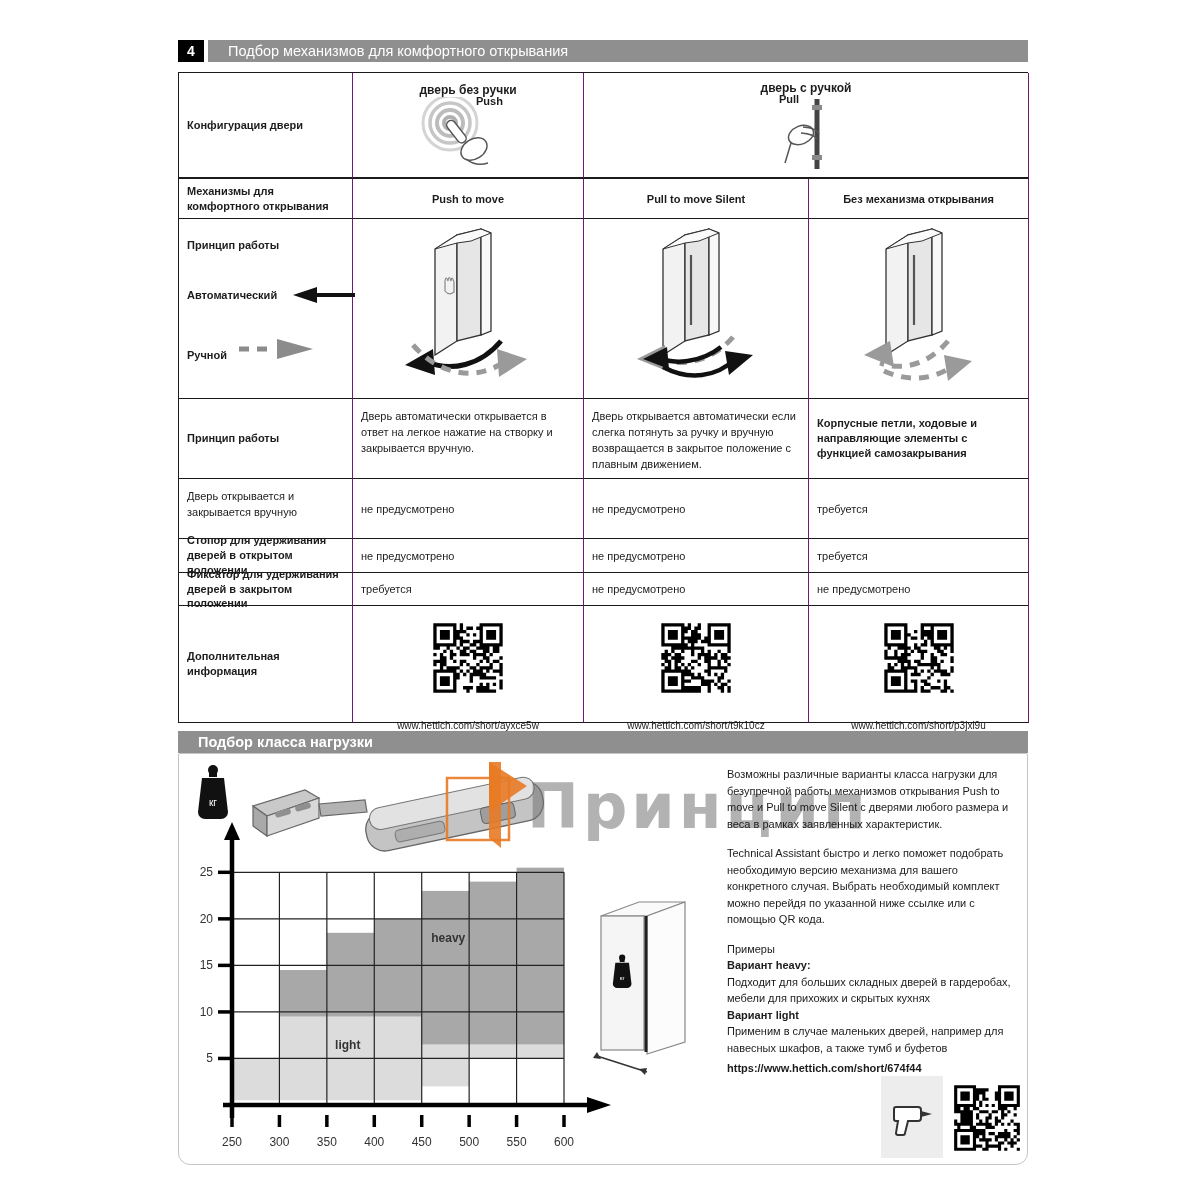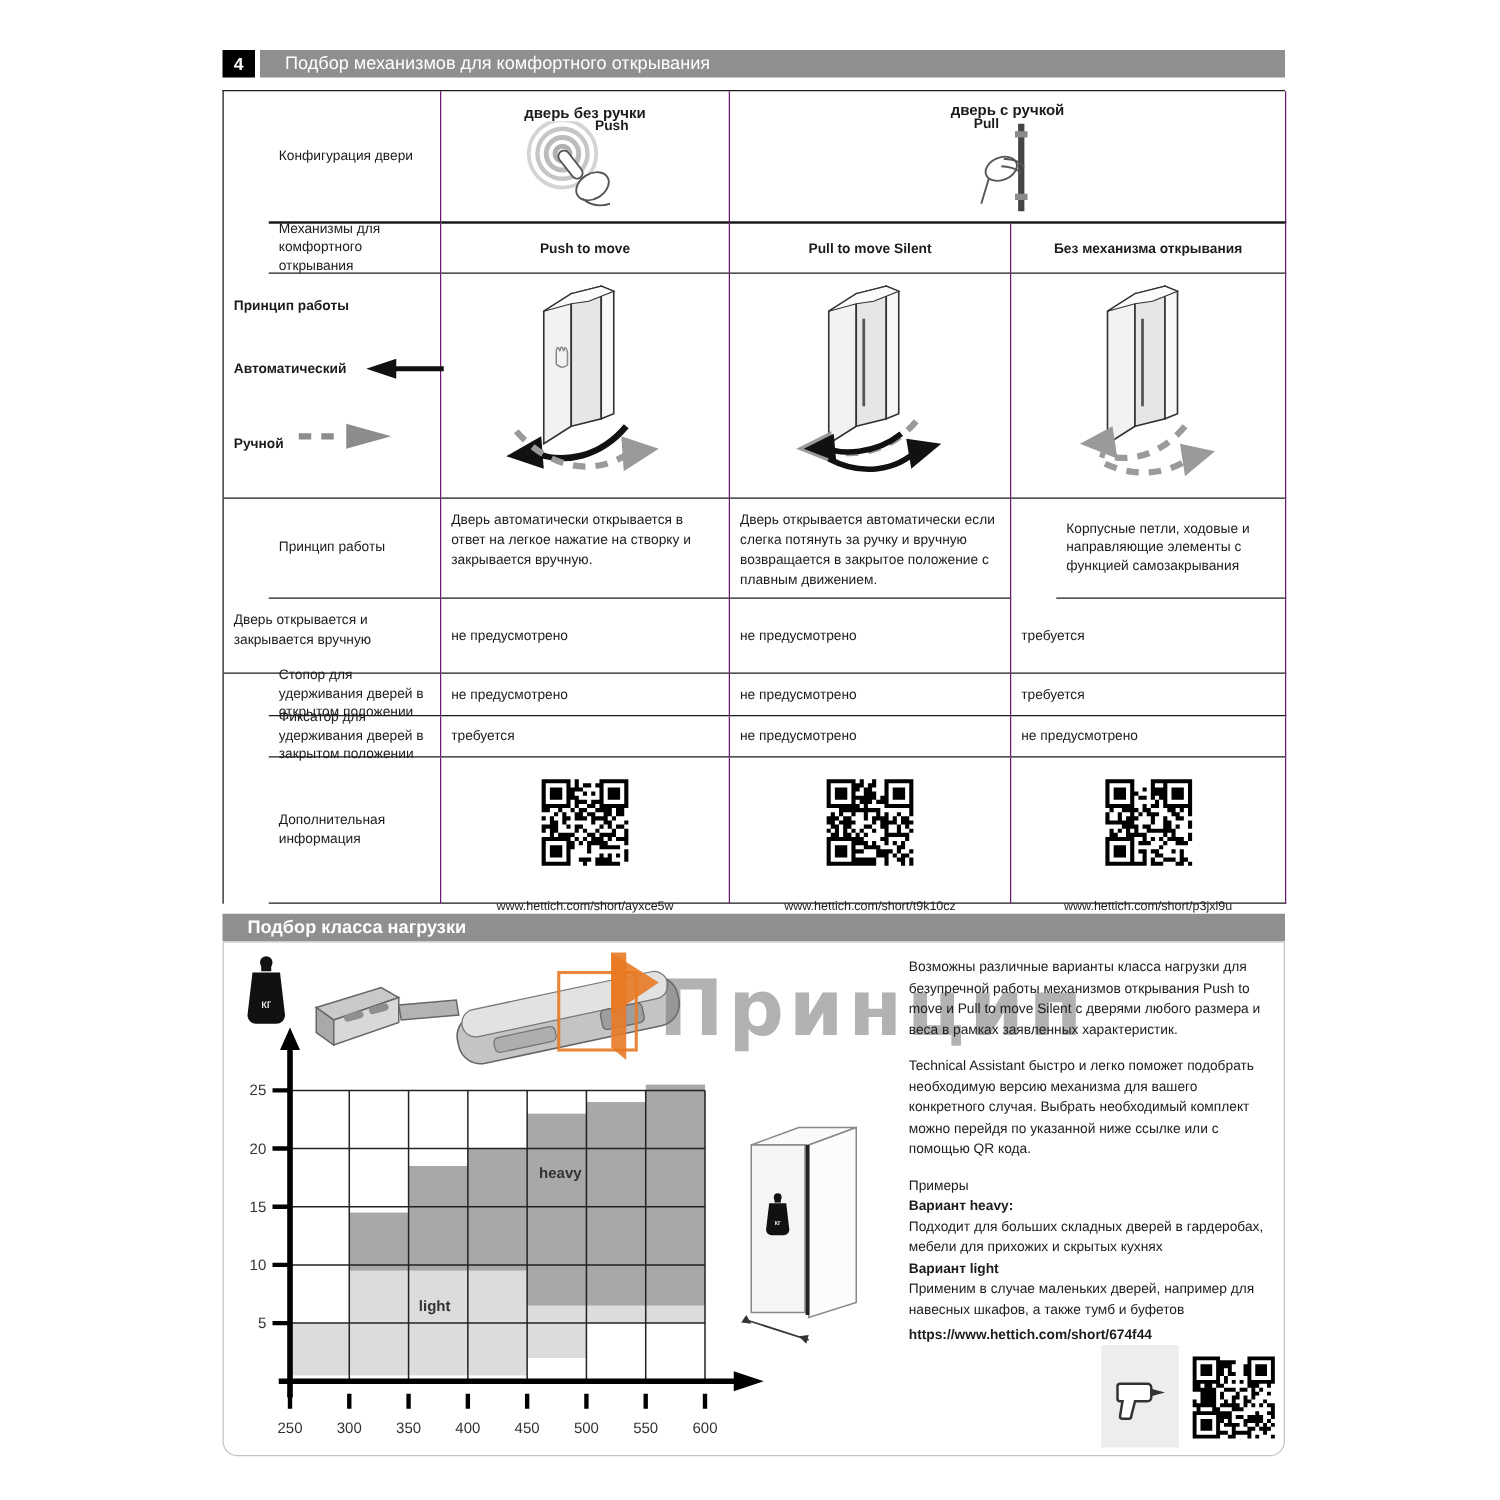--- a/index.html
+++ b/index.html
@@ -6,21 +6,21 @@
   body{width:1200px;height:1200px;position:relative;font-family:"Liberation Sans",sans-serif;color:#1c1c1c;}
   .page{position:absolute;left:178px;top:40px;width:850px;}
   
   .sec-head{display:flex;height:22px;margin-bottom:10px;}
   .sec-num{width:26px;background:#000;color:#fff;font-weight:bold;font-size:14px;display:flex;align-items:center;justify-content:center;margin-right:4px;}
   .sec-bar{flex:1;background:#8f8f8f;color:#fff;font-size:14.5px;display:flex;align-items:center;padding-left:20px;}
   
   .tbl{display:grid;grid-template-columns:174px 231px 225px 220px;grid-template-rows:106px 40px 180px 80px 60px 34px 33px 117px;border-top:1px solid #1b1b1b;border-left:1px solid #1b1b1b;font-size:11px;}
   .cell{border-right:1px solid #701a75;border-bottom:1px solid #1b1b1b;position:relative;box-sizing:border-box;padding:6px 8px;}
   .r1{border-bottom-width:2px;}
-  .lbl{font-weight:normal;display:flex;flex-direction:column;justify-content:center;line-height:1.35;margin-left:36px;}
+  .lbl{font-weight:bold;display:flex;flex-direction:column;justify-content:center;line-height:1.35;}
   .ctr{display:flex;flex-direction:column;align-items:center;justify-content:flex-start;}
   .vctr{display:flex;align-items:center;}
   .span2{grid-column:span 2;justify-content:flex-end;}
   .hdr-t{font-weight:bold;font-size:12px;margin-top:4px;}
   .mech{font-weight:bold;text-align:center;display:flex;align-items:center;justify-content:center;}
   .ptxt{line-height:1.45;padding-top:10px;}
   .smallurl{font-size:10px;margin-top:24px;}
   .qrbox{width:76px;height:76px;margin-top:8px;}
   
   .box2{border:1px solid #c4c4c4;border-radius:2px 2px 12px 12px;height:410px;position:relative;overflow:hidden;}

